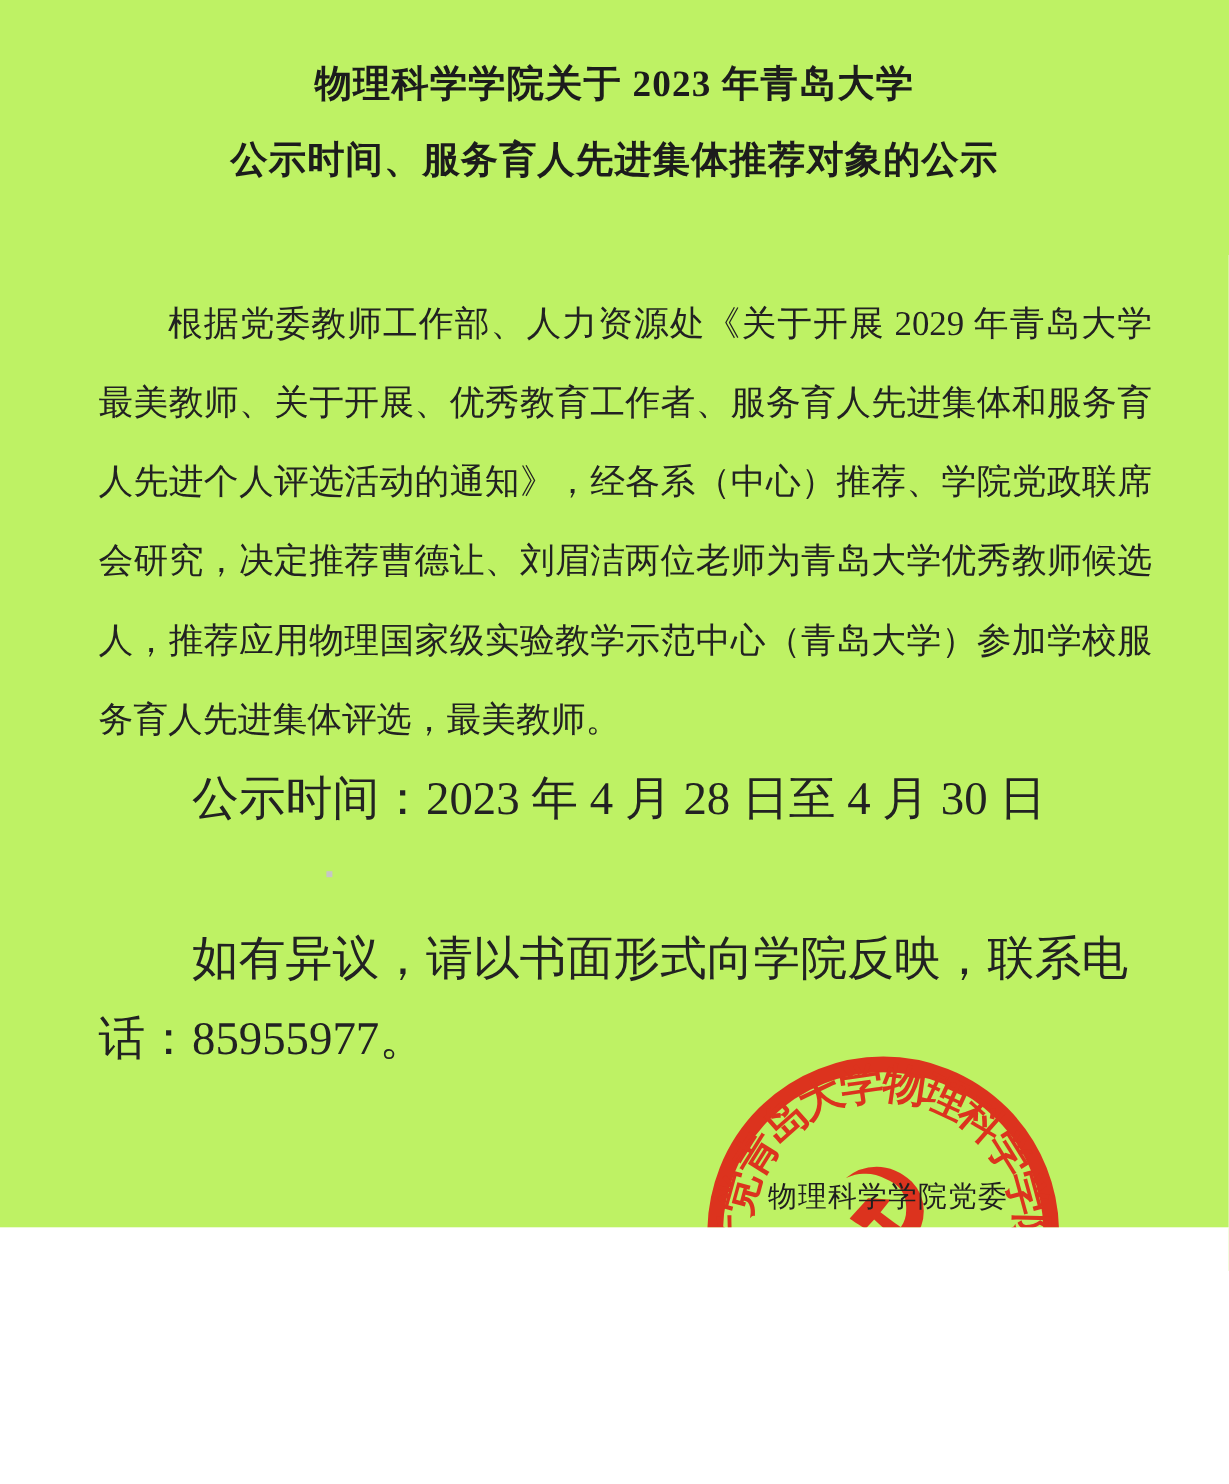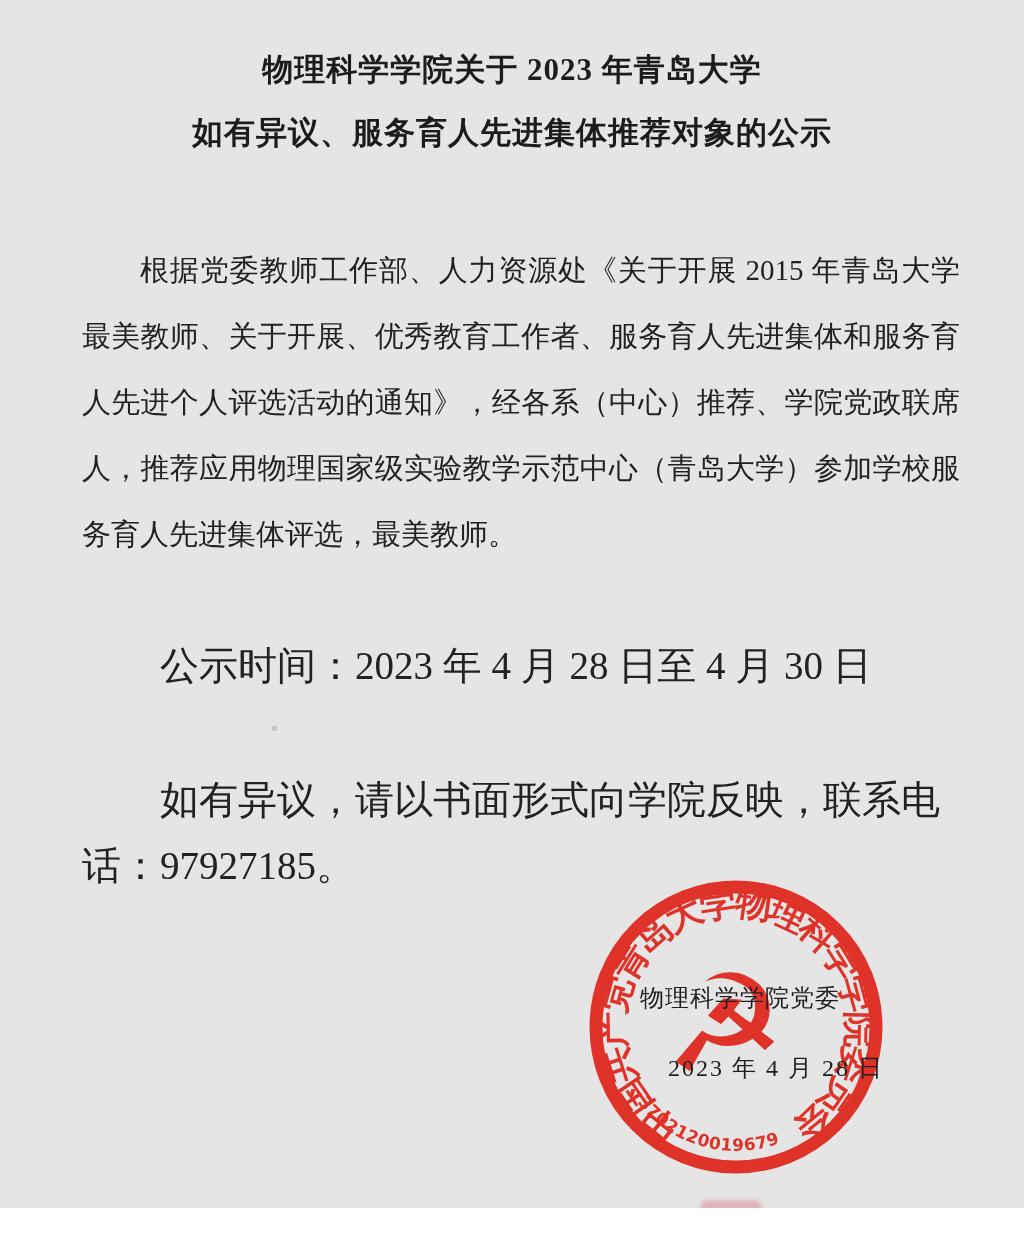--- a/index.html
+++ b/index.html
@@ -1,19 +1,19 @@
 <!DOCTYPE html>
 <html><head>
 <meta charset="utf-8">
 <style>
   html,body{margin:0;padding:0;background:#ffffff;}
   .page{
     position:relative;
-    width:1024px;height:1208px;
-    background:#e5e5e5;
+    width:1024px;height:1023px;
+    background:#bef264;
     overflow:hidden;
     font-family:"Liberation Serif","DejaVu Serif",serif;
     color:#212121;
   }
   .title{
     position:absolute;left:0;top:38px;width:1024px;
     text-align:center;
     font-size:31px;font-weight:bold;line-height:63px;
     color:#1c1c1c;
     letter-spacing:1px;
@@ -81,34 +81,35 @@
     width:5px;height:5px;background:#c6c6c6;
   }
 </style>
 </head>
 <body>
 
 <div class="page">
 
   <div class="title">
     <div>物理科学学院关于 2023 年青岛大学</div>
-    <div>如有异议、服务育人先进集体推荐对象的公示</div>
+    <div>公示时间、服务育人先进集体推荐对象的公示</div>
   </div>
 
   <div class="para">
-    <div class="line first">根据党委教师工作部、人力资源处《关于开展 2015 年青岛大学</div>
+    <div class="line first">根据党委教师工作部、人力资源处《关于开展 2029 年青岛大学</div>
     <div class="line">最美教师、关于开展、优秀教育工作者、服务育人先进集体和服务育</div>
     <div class="line">人先进个人评选活动的通知》，经各系（中心）推荐、学院党政联席</div>
+    <div class="line">会研究，决定推荐曹德让、刘眉洁两位老师为青岛大学优秀教师候选</div>
     <div class="line">人，推荐应用物理国家级实验教学示范中心（青岛大学）参加学校服</div>
     <div class="line last">务育人先进集体评选，最美教师。</div>
   </div>
 
   <div class="single-line notice-time">公示时间：2023 年 4 月 28 日至 4 月 30 日</div>
 
-  <div class="single-line objection">如有异议，请以书面形式向学院反映，联系电话：97927185。</div>
+  <div class="single-line objection">如有异议，请以书面形式向学院反映，联系电话：85955977。</div>
 
   <svg class="seal" viewBox="-170 -170 340 340" xmlns="http://www.w3.org/2000/svg" style="color: rgb(223, 35, 24);">
     <circle r="140" fill="none" stroke="currentColor" stroke-width="13"></circle>
     <g>
         <text class="ring-char" text-anchor="middle" transform="rotate(-141) translate(0,-112)">中</text>
         <text class="ring-char" text-anchor="middle" transform="rotate(-124.41176470588235) translate(0,-112)">国</text>
         <text class="ring-char" text-anchor="middle" transform="rotate(-107.8235294117647) translate(0,-112)">共</text>
         <text class="ring-char" text-anchor="middle" transform="rotate(-91.23529411764706) translate(0,-112)">产</text>
         <text class="ring-char" text-anchor="middle" transform="rotate(-74.6470588235294) translate(0,-112)">党</text>
         <text class="ring-char" text-anchor="middle" transform="rotate(-58.058823529411754) translate(0,-112)">青</text>

